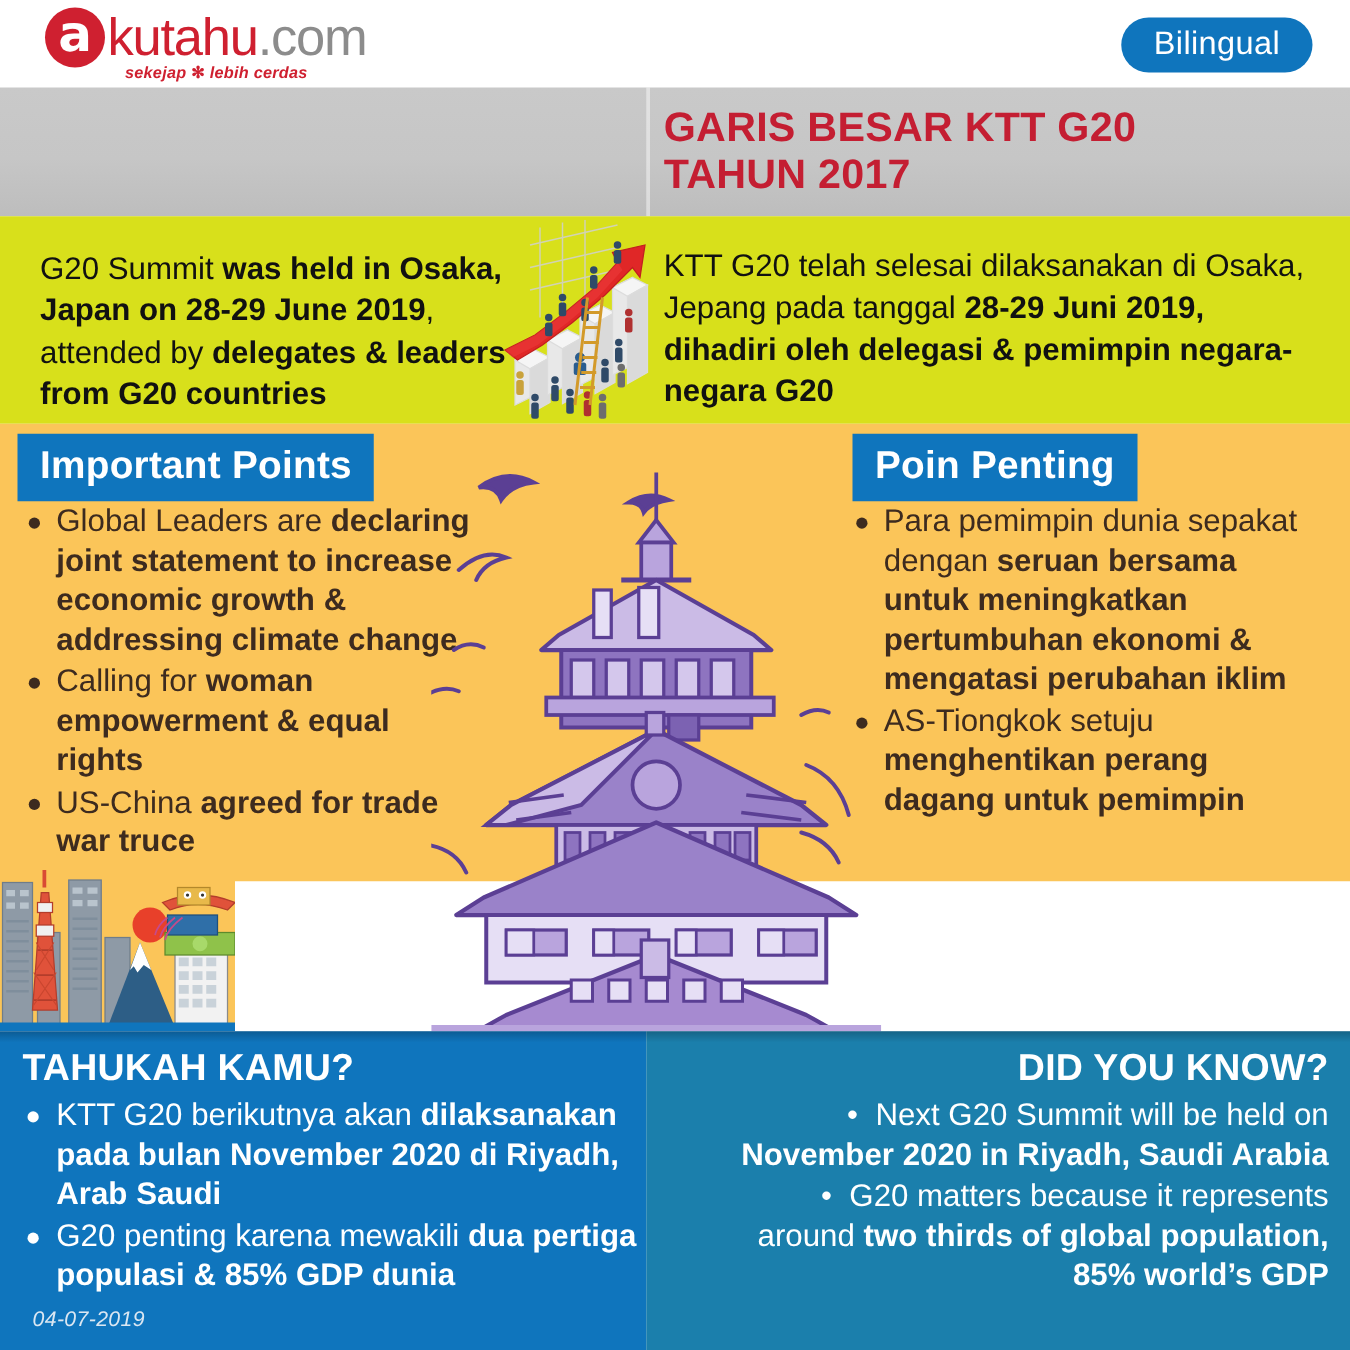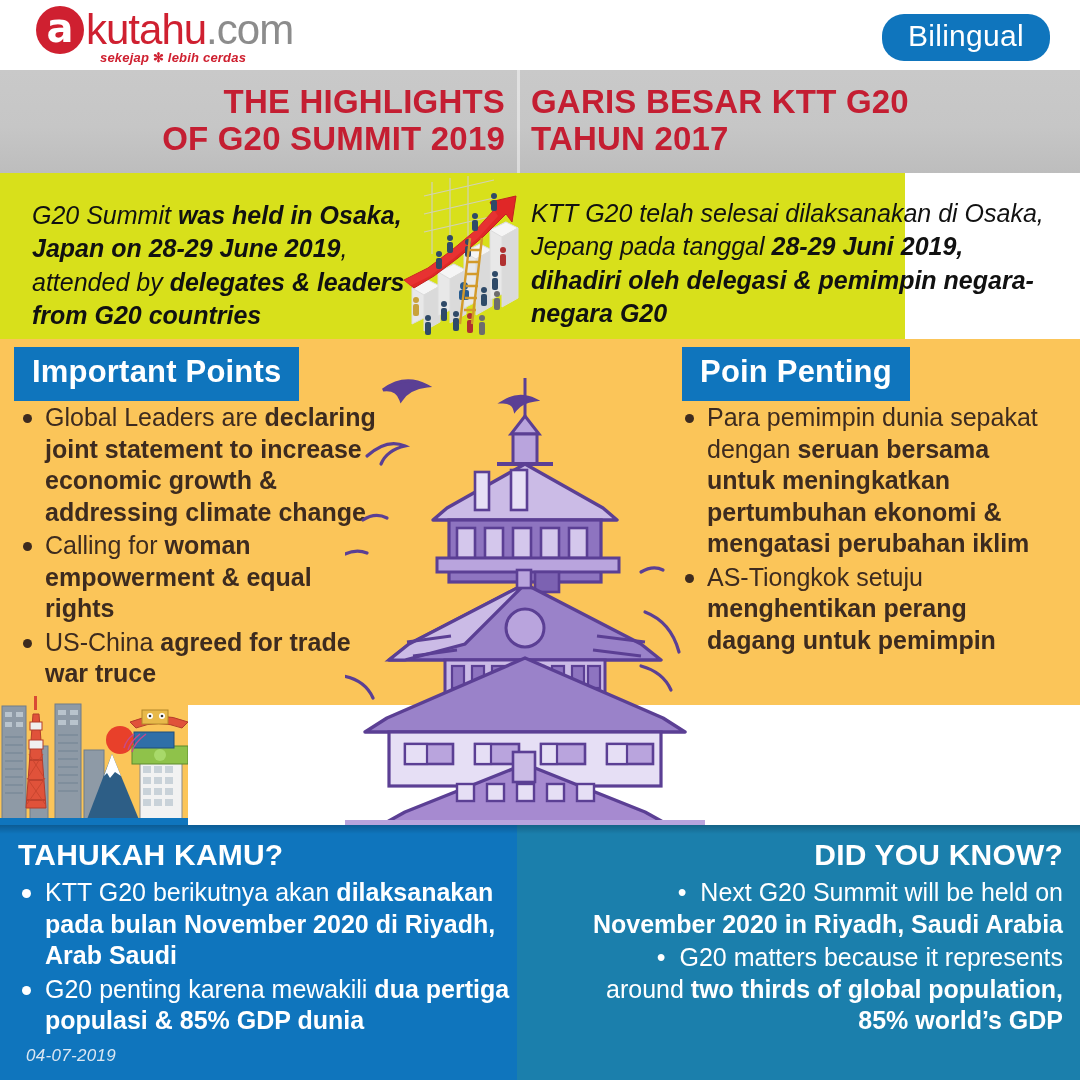--- a/index.html
+++ b/index.html
@@ -12,33 +12,33 @@
   .logo-mark{width:48px;height:48px;border-radius:50%;background:#cf2030;color:#fff;
     font-size:40px;font-weight:bold;line-height:44px;text-align:center;font-family:"DejaVu Sans",sans-serif;}
   .logo-wordwrap{margin-left:2px;position:relative;}
   .logo-word{font-size:42px;line-height:48px;letter-spacing:-1px;font-family:"Liberation Sans",sans-serif;}
   .logo-word .red{color:#cf2030;}
   .logo-word .gray{color:#8c8c8c;}
   .logo-tag{position:absolute;left:14px;top:44px;font-size:13px;color:#cf2030;font-style:italic;
     font-weight:bold;letter-spacing:.2px;white-space:nowrap;}
   .logo-tag .leaf{color:#cf2030;font-style:normal;}
   .bilingual{position:absolute;right:30px;top:14px;background:#0f75bd;color:#fff;border-radius:22px;
-    padding:5px 26px 8px;font-size:30px;letter-spacing:.3px;}
+    padding:5px 26px 8px;font-size:26px;letter-spacing:.3px;}
 
   
   .titleband{position:absolute;left:0;top:70px;width:1080px;height:103px;
     background:linear-gradient(180deg,#c9c9c9 0%,#c6c6c6 55%,#bdbdbd 100%);}
   .titleband .divider{position:absolute;left:517px;top:0;width:3px;height:103px;background:rgba(255,255,255,.45);}
   .t-left{position:absolute;left:0;top:14px;width:505px;text-align:right;color:#c41e32;
     font-size:33px;font-weight:bold;line-height:1.12;letter-spacing:.2px;}
   .t-right{position:absolute;left:531px;top:14px;width:540px;text-align:left;color:#c41e32;
     font-size:33px;font-weight:bold;line-height:1.12;letter-spacing:.2px;}
 
   
-  .limeband{position:absolute;left:0;top:173px;width:905px;height:166px;background:#d8e01b;font-style:italic;}
+  .limeband{position:absolute;left:0;top:173px;width:1080px;height:166px;background:#d8e01b;}
   .intro-left{position:absolute;left:32px;top:26px;width:390px;font-size:25px;line-height:1.33;color:#111;}
   .intro-right{position:absolute;left:531px;top:24px;width:520px;font-size:25px;line-height:1.33;color:#111;}
   .intro-left b,.intro-right b{font-weight:bold;}
 
   
   .growth{position:absolute;left:398px;top:176px;width:132px;height:160px;}
 
   
   .mid{position:absolute;left:0;top:339px;width:1080px;height:366px;background:#fbc559;}
   .seclabel{position:absolute;background:#0f75bd;color:#fff;font-size:31px;font-weight:bold;
@@ -97,24 +97,20 @@
           <span class="leaf">✻</span>
           <span>lebih cerdas</span>
         </div>
       </div>
     </div>
     <div class="bilingual">Bilingual</div>
   </div>
 
   <div class="titleband">
     <div class="divider"></div>
-    <div class="t-left">
-      <div>THE HIGHLIGHTS</div>
-      <div>OF G20 SUMMIT 2019</div>
-    </div>
     <div class="t-right">
       <div>GARIS BESAR KTT G20</div>
       <div>TAHUN 2017</div>
     </div>
   </div>
 
   <div class="limeband">
     <div class="intro-left">G20 Summit <b>was held in Osaka, Japan on 28-29 June 2019</b>, attended by <b>delegates &amp; leaders from G20 countries</b></div>
     <div class="intro-right">KTT G20 telah selesai dilaksanakan di Osaka, Jepang pada tanggal <b>28-29 Juni 2019, dihadiri oleh delegasi &amp; pemimpin negara-negara G20</b></div>
   </div>

